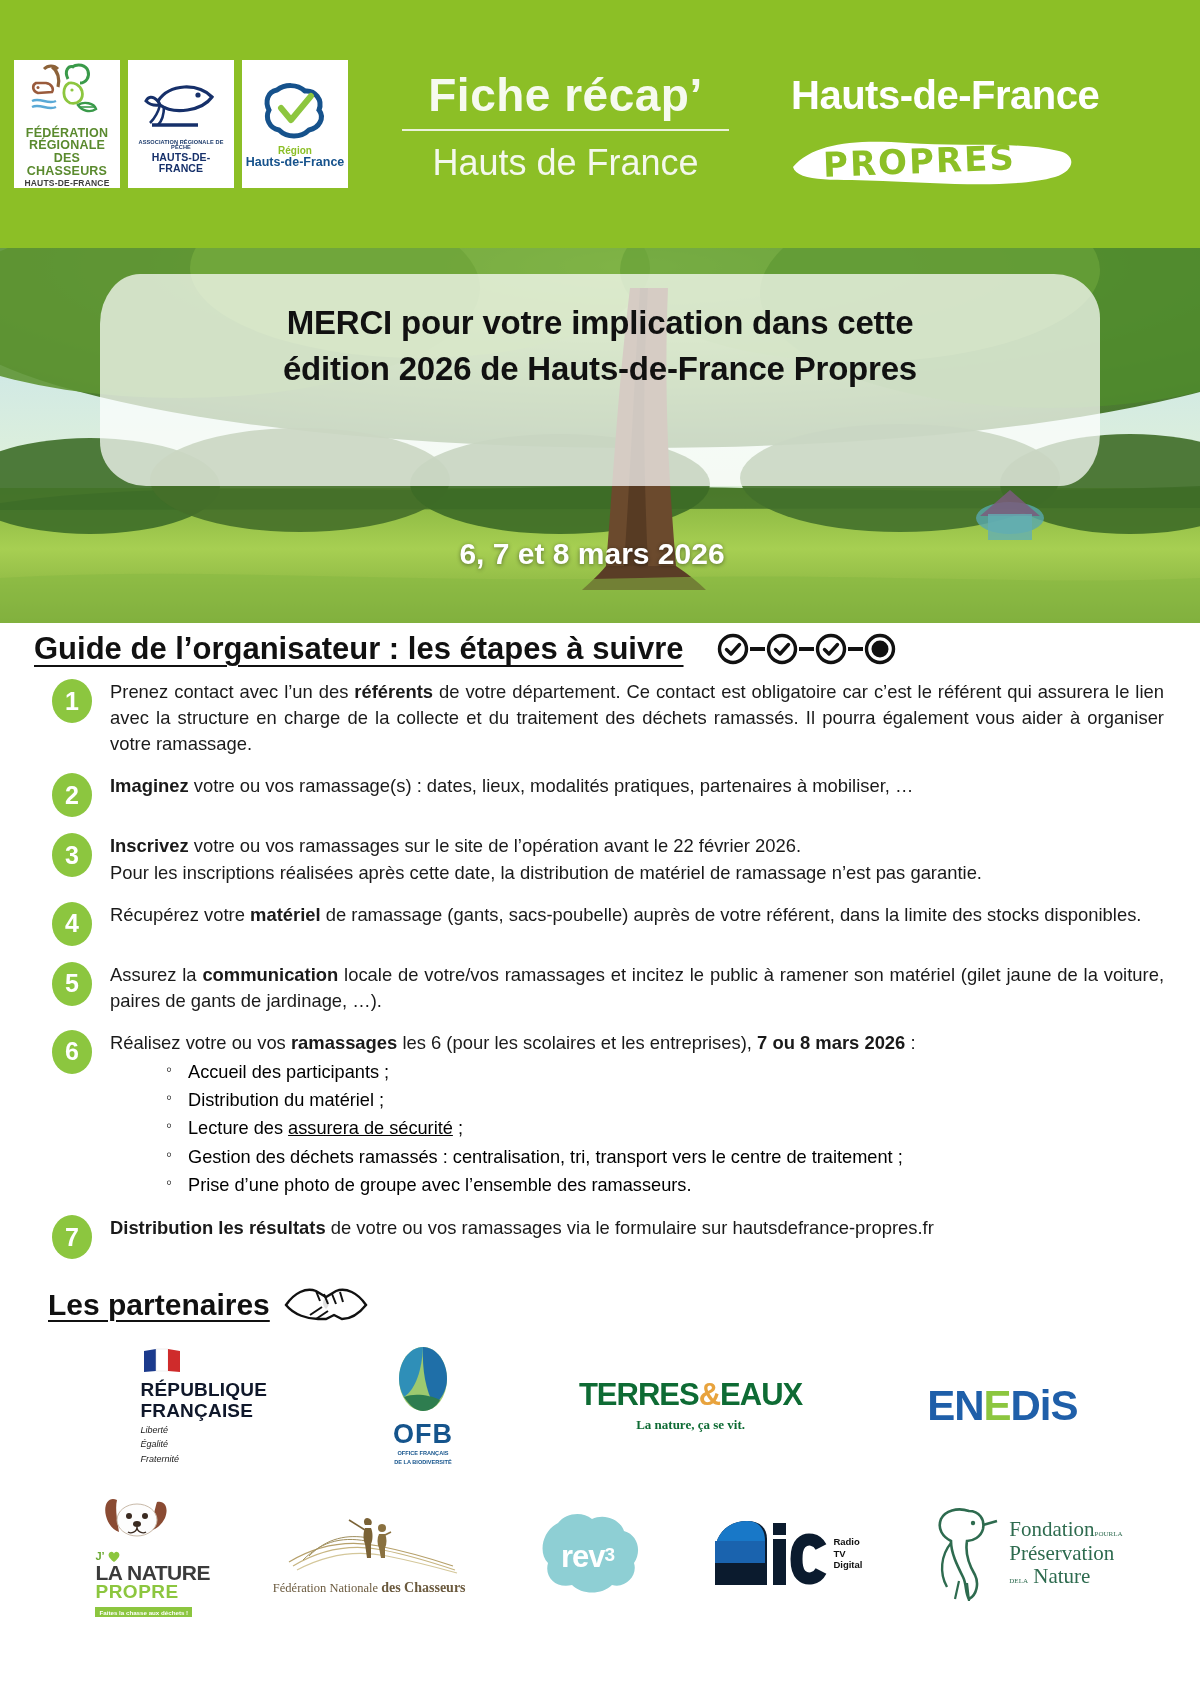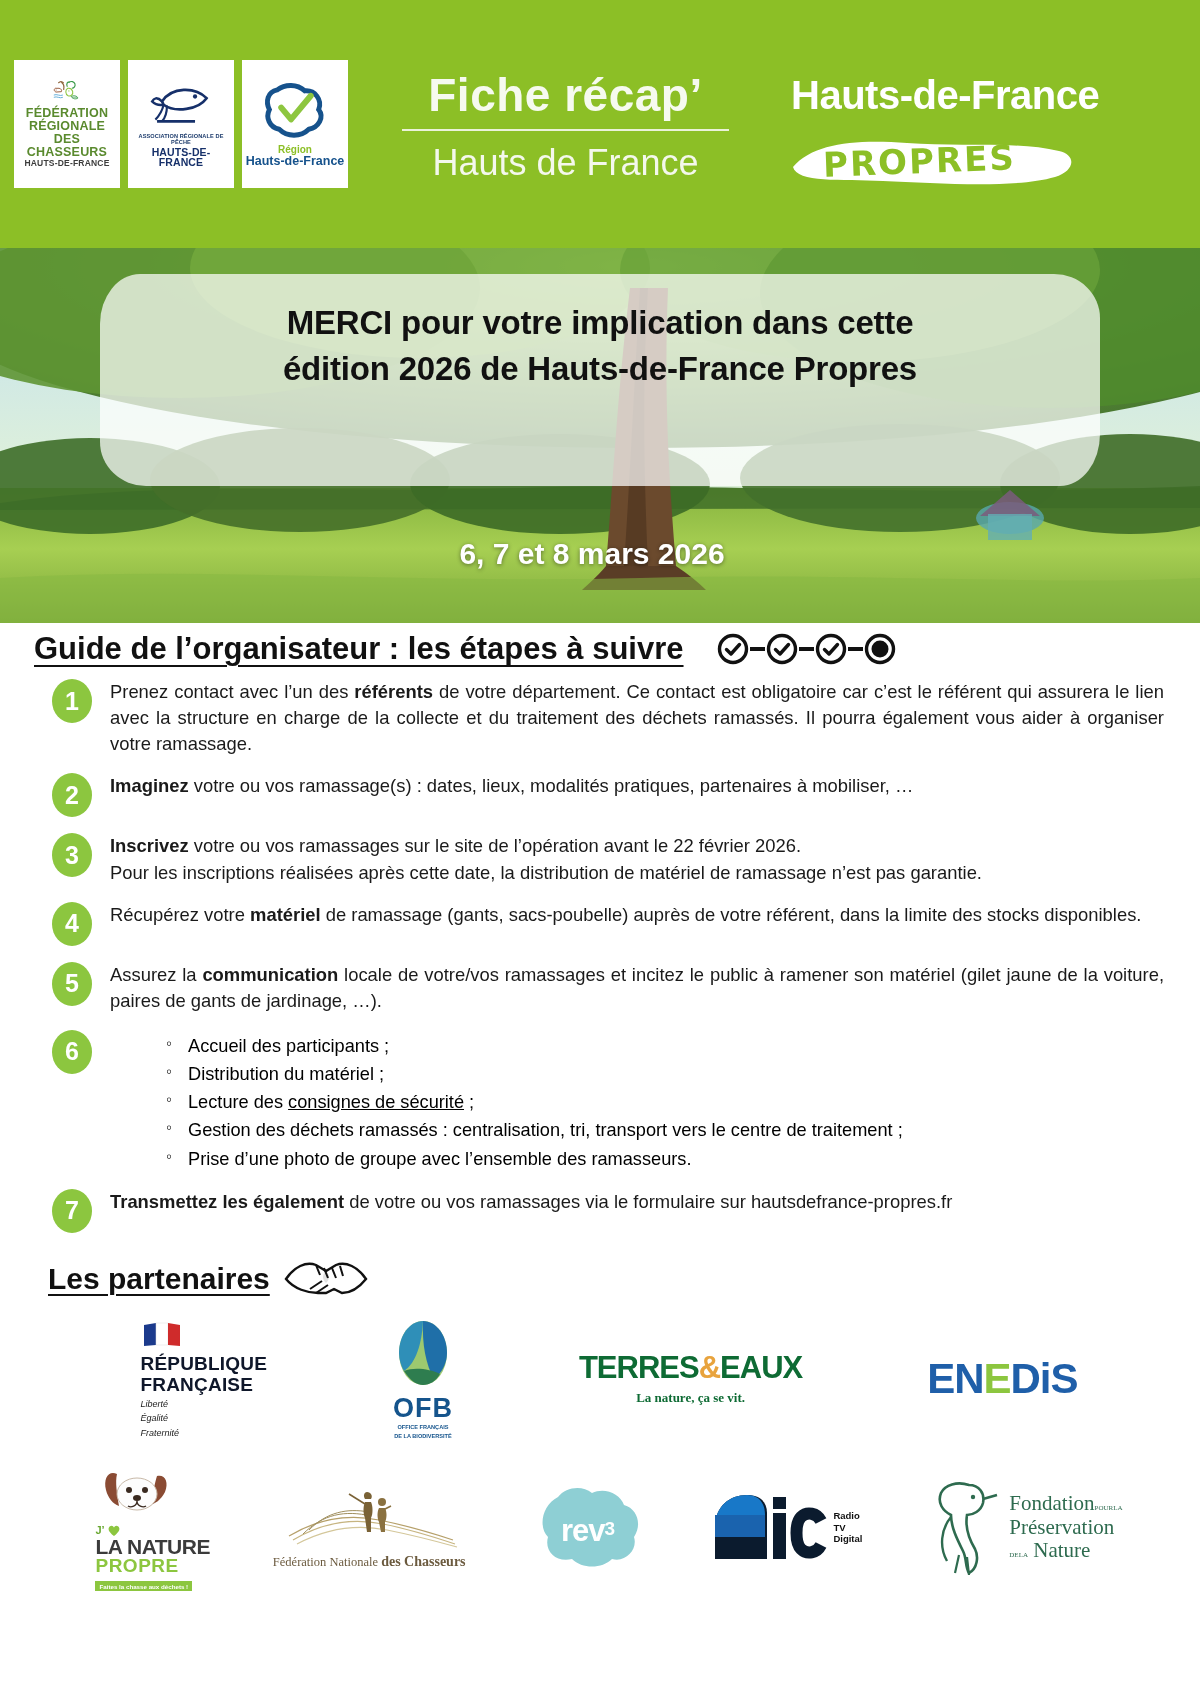--- a/index.html
+++ b/index.html
@@ -20,21 +20,21 @@
     align-items: center;
     padding: 0 0 0 14px;
     overflow: hidden;
   }
   .logos { display: flex; gap: 8px; align-items: stretch; }
   .logo-card {
     background: #ffffff;
     width: 106px; height: 128px;
     display: flex; flex-direction: column;
     align-items: center; justify-content: center;
-    padding: 20px 3px;
+    padding: 0 3px;
   }
   .logo-card svg { display:block; }
   .lc-txt { text-align:center; line-height:1.02; }
 
   .frc-t1 { font-size: 12.5px; font-weight: 700; color:#5a8a2e; letter-spacing:0.2px; }
   .frc-t2 { font-size: 8.5px; font-weight: 700; color:#3c3c3c; letter-spacing:0.2px; margin-top:1px;}
   .arp-t1 { font-size: 5.6px; font-weight:600; color:#1b3a6b; letter-spacing:.1px;}
   .arp-t2 { font-size: 10.5px; font-weight:800; color:#16306a; letter-spacing:.1px; margin-top:1px;}
   .rgn-t1 { font-size: 10px; font-weight:800; color:#8cbf26; }
   .rgn-t2 { font-size: 12.5px; font-weight:800; color:#16528c; }
@@ -342,33 +342,34 @@
       </div>
 
       <div class="step">
         <div class="badge">5</div>
         <div class="step-body">Assurez la <b>communication</b> locale de votre/vos ramassages et incitez le public à ramener son matériel (gilet jaune de la voiture, paires de gants de jardinage, …).</div>
       </div>
 
       <div class="step">
         <div class="badge">6</div>
         <div style="flex:1 1 auto">
+          <div class="step-body">Réalisez votre ou vos <b>ramassages</b> les 6 (pour les scolaires et les entreprises), <b>7 ou 8 mars 2026</b> :</div>
           <ul class="sublist">
               <li>Accueil des participants ;</li>
               <li>Distribution du matériel ;</li>
-              <li>Lecture des <u>consignes de sécurité</u> ;</li>
+              <li>Lecture des <u>assurera de sécurité</u> ;</li>
               <li>Gestion des déchets ramassés : centralisation, tri, transport vers le centre de traitement ;</li>
               <li>Prise d’une photo de groupe avec l’ensemble des ramasseurs.</li>
             </ul>
         </div>
       </div>
 
       <div class="step">
         <div class="badge">7</div>
-        <div class="step-body"><b>Transmettez les également</b> de votre ou vos ramassages via le formulaire sur hautsdefrance-propres.fr</div>
+        <div class="step-body"><b>Distribution les résultats</b> de votre ou vos ramassages via le formulaire sur hautsdefrance-propres.fr</div>
       </div>
 
     </div>
   </div>
 
   <div class="partners">
     <div class="partners-head">
       <div class="partners-title">Les partenaires</div>
       <svg width="92" height="60" viewBox="0 0 92 60">
         <path d="M6 30 C14 18 26 12 36 16 L46 22 L56 16 C66 12 78 18 86 30 C78 40 70 44 62 44 L54 40 L46 44 L38 44 C28 44 14 40 6 30 Z" fill="#fff" stroke="#111" stroke-width="2.4"></path>

